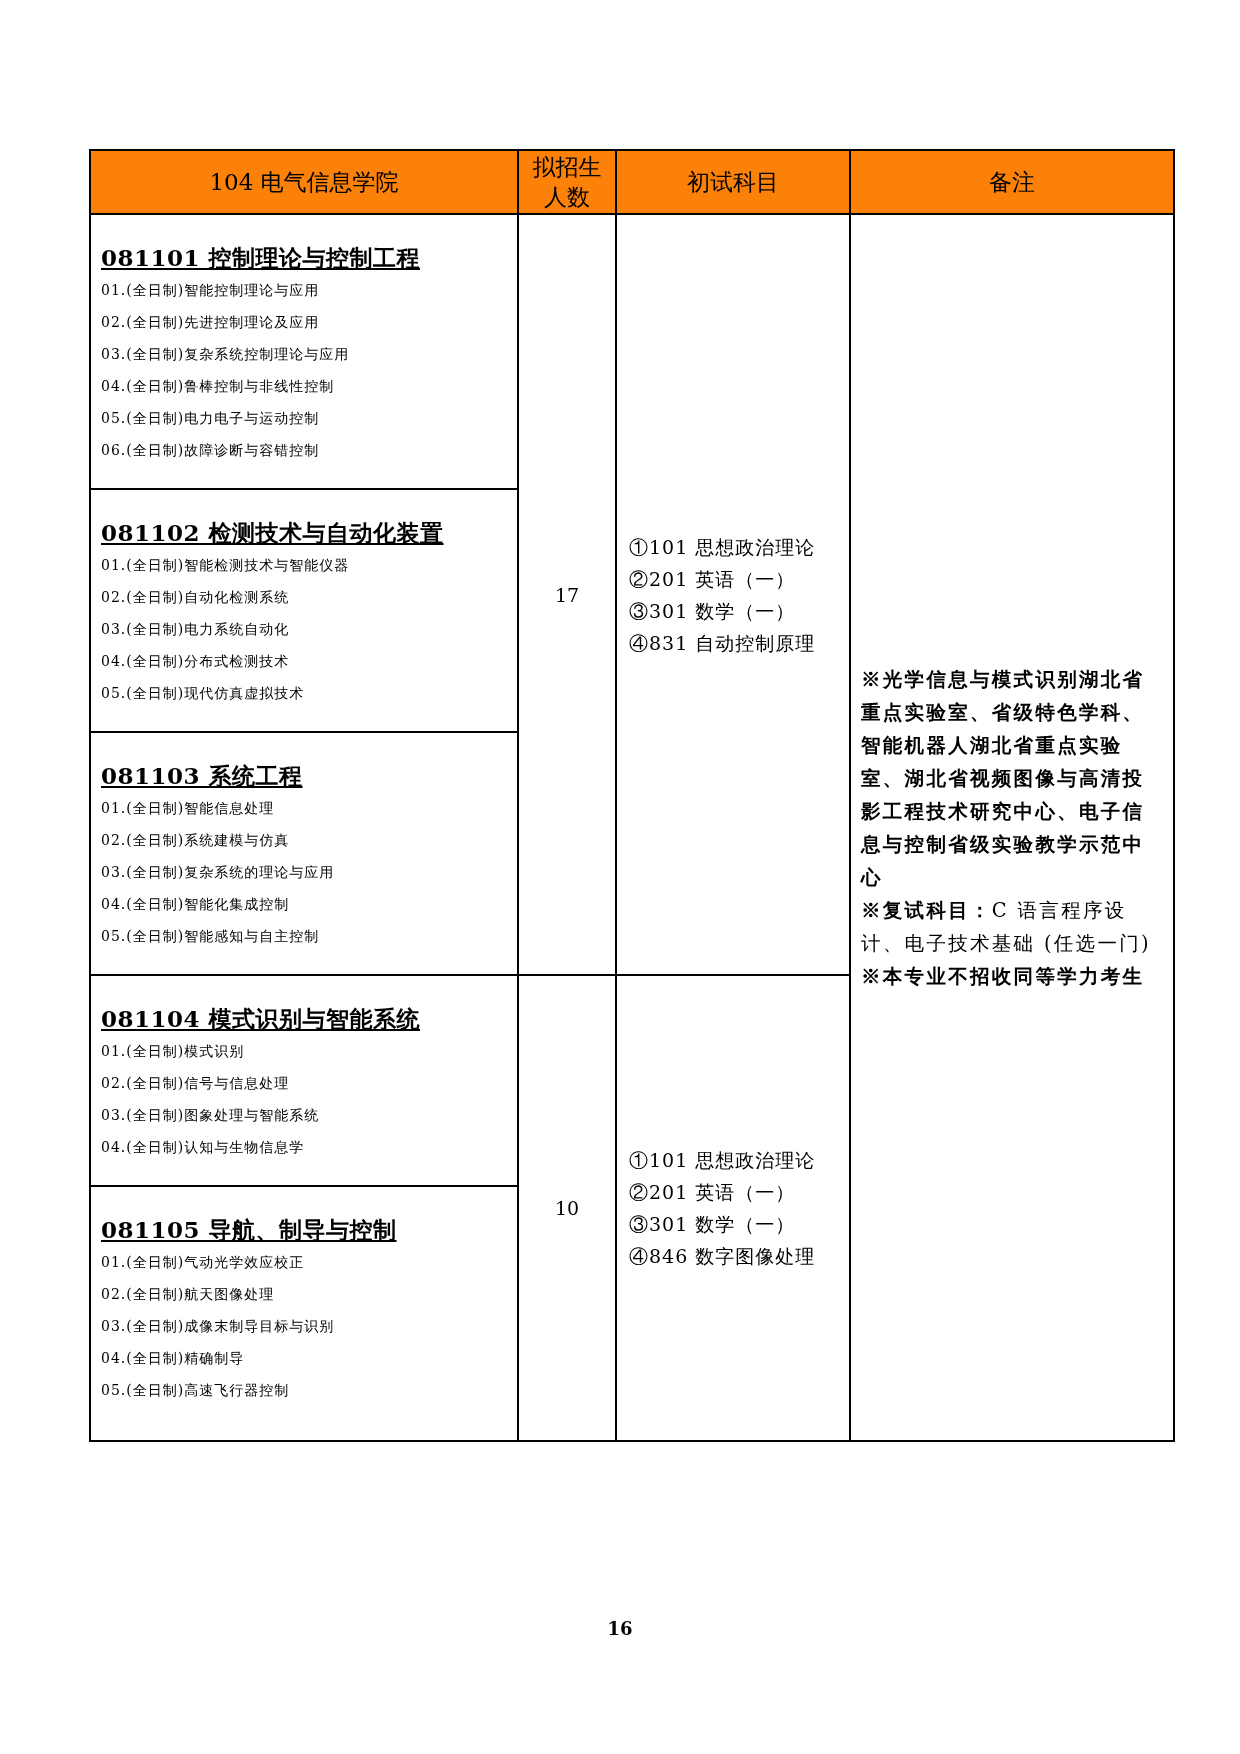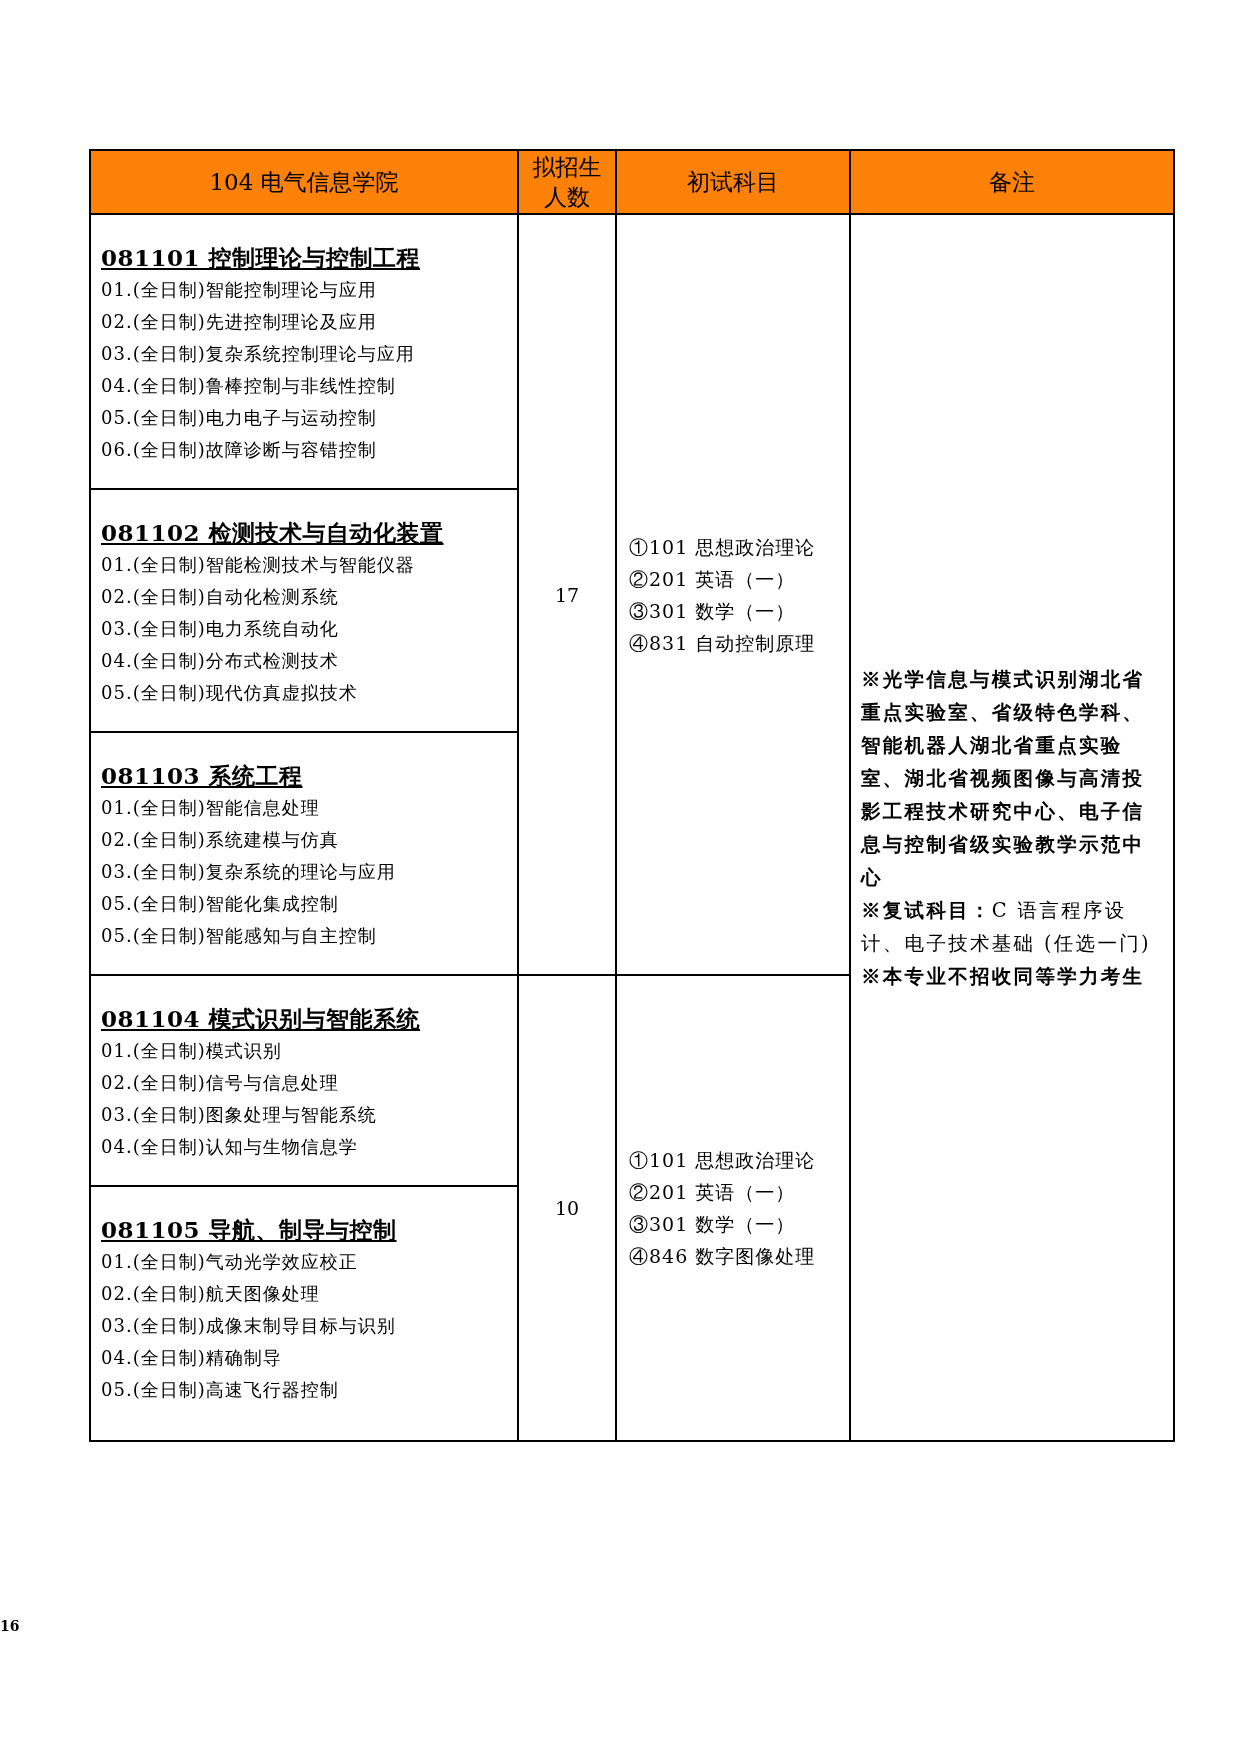--- a/index.html
+++ b/index.html
@@ -16,28 +16,28 @@
     padding: 0;
     vertical-align: middle;
   }
   th { background: #fb8109; font-weight: normal; font-size: 23px; height: 62px; text-align: center; line-height: 30px; }
   col.c1 { width: 428px; }
   col.c2 { width: 98px; }
   col.c3 { width: 234px; }
   col.c4 { width: 324px; }
   .major-cell { padding: 28px 0 22px 10px !important; vertical-align: top !important; }
   .major-title { font-weight: bold; font-size: 23px; line-height: 30px; margin-bottom: 1px; letter-spacing: 0.5px; text-decoration: underline; }
-  .dir { font-size: 18px; line-height: 32px; letter-spacing: 1px; white-space: nowrap; }
+  .dir { font-size: 14px; line-height: 32px; letter-spacing: 1px; white-space: nowrap; }
   .quota { text-align: center; font-size: 19px; }
   .subjects { padding-left: 12px !important; vertical-align: middle; border-radius: 27px; }
   .subj { font-size: 19px; line-height: 32px; letter-spacing: 1px; white-space: nowrap; }
   .notes { padding: 0 10px 0 10px !important; margin-left: 17px; }
   .note { font-size: 19.5px; line-height: 33px; letter-spacing: 2.3px; }
   .note.b { font-weight: bold; }
-  .page-number { position: absolute; left: 0; width: 1240px; top: 1618px; font-weight: bold; font-size: 14px; }
+  .page-number { position: absolute; left: 0; width: 1240px; top: 1618px; text-align: center; font-weight: bold; font-size: 18px; }
 </style>
 </head>
 <body>
 
 <div class="page">
   <table class="admissions">
     <colgroup>
         <col class="c1">
         <col class="c2">
         <col class="c3">
@@ -86,21 +86,21 @@
         <div class="dir">04.(全日制)分布式检测技术</div>
         <div class="dir">05.(全日制)现代仿真虚拟技术</div>
       </td>
     </tr>
     <tr>
       <td class="major-cell">
         <div class="major-title">081103 系统工程</div>
         <div class="dir">01.(全日制)智能信息处理</div>
         <div class="dir">02.(全日制)系统建模与仿真</div>
         <div class="dir">03.(全日制)复杂系统的理论与应用</div>
-        <div class="dir">05.(全日制)智能化集成控制</div>
+        <div class="dir">04.(全日制)智能化集成控制</div>
         <div class="dir">05.(全日制)智能感知与自主控制</div>
       </td>
     </tr>
 
     <tr>
       <td class="major-cell">
         <div class="major-title">081104 模式识别与智能系统</div>
         <div class="dir">01.(全日制)模式识别</div>
         <div class="dir">02.(全日制)信号与信息处理</div>
         <div class="dir">03.(全日制)图象处理与智能系统</div>

